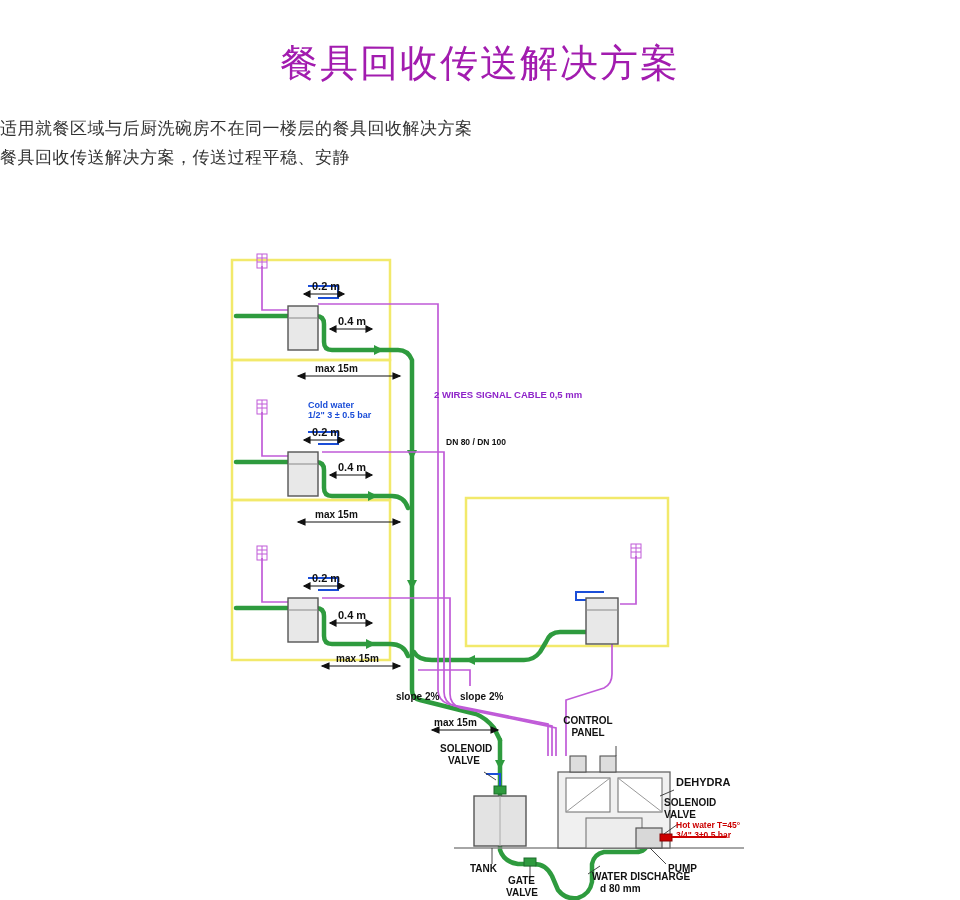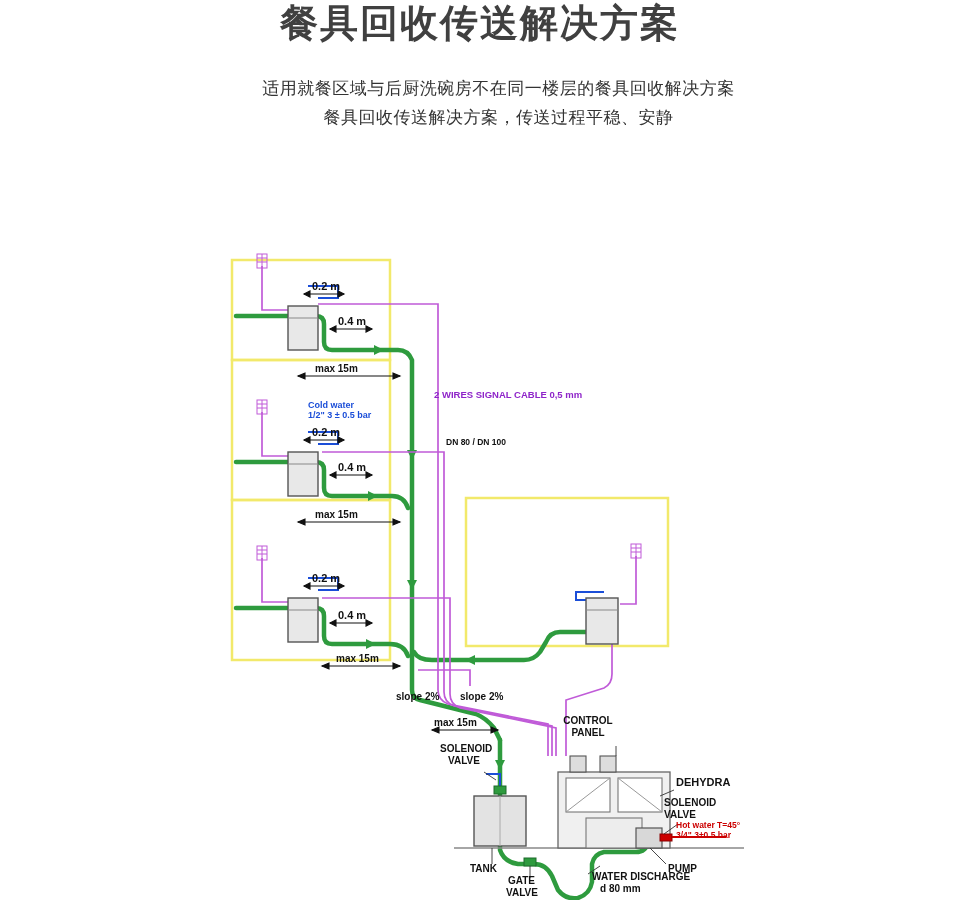--- a/index.html
+++ b/index.html
@@ -16,30 +16,30 @@
     overflow: hidden;
   }
   .page {
     width: 960px;
     height: 900px;
     position: relative;
   }
   .title {
     text-align: center;
     font-size: 38px;
-    font-weight: bold;
-    color: #404040;
+    font-weight: normal;
+    color: #a21caf;
     letter-spacing: 2px;
     margin: 0;
+    padding-top: 40px;
     line-height: 1.25;
   }
   .subtitle-block {
-    text-align: center;
+    text-align: left;
     margin-top: 26px;
-    padding-left: 37px;
   }
   .subtitle-line {
     font-size: 17px;
     color: #333;
     line-height: 1.75;
     letter-spacing: 0.5px;
   }
   .diagram-wrap {
     position: absolute;
     left: 0;

